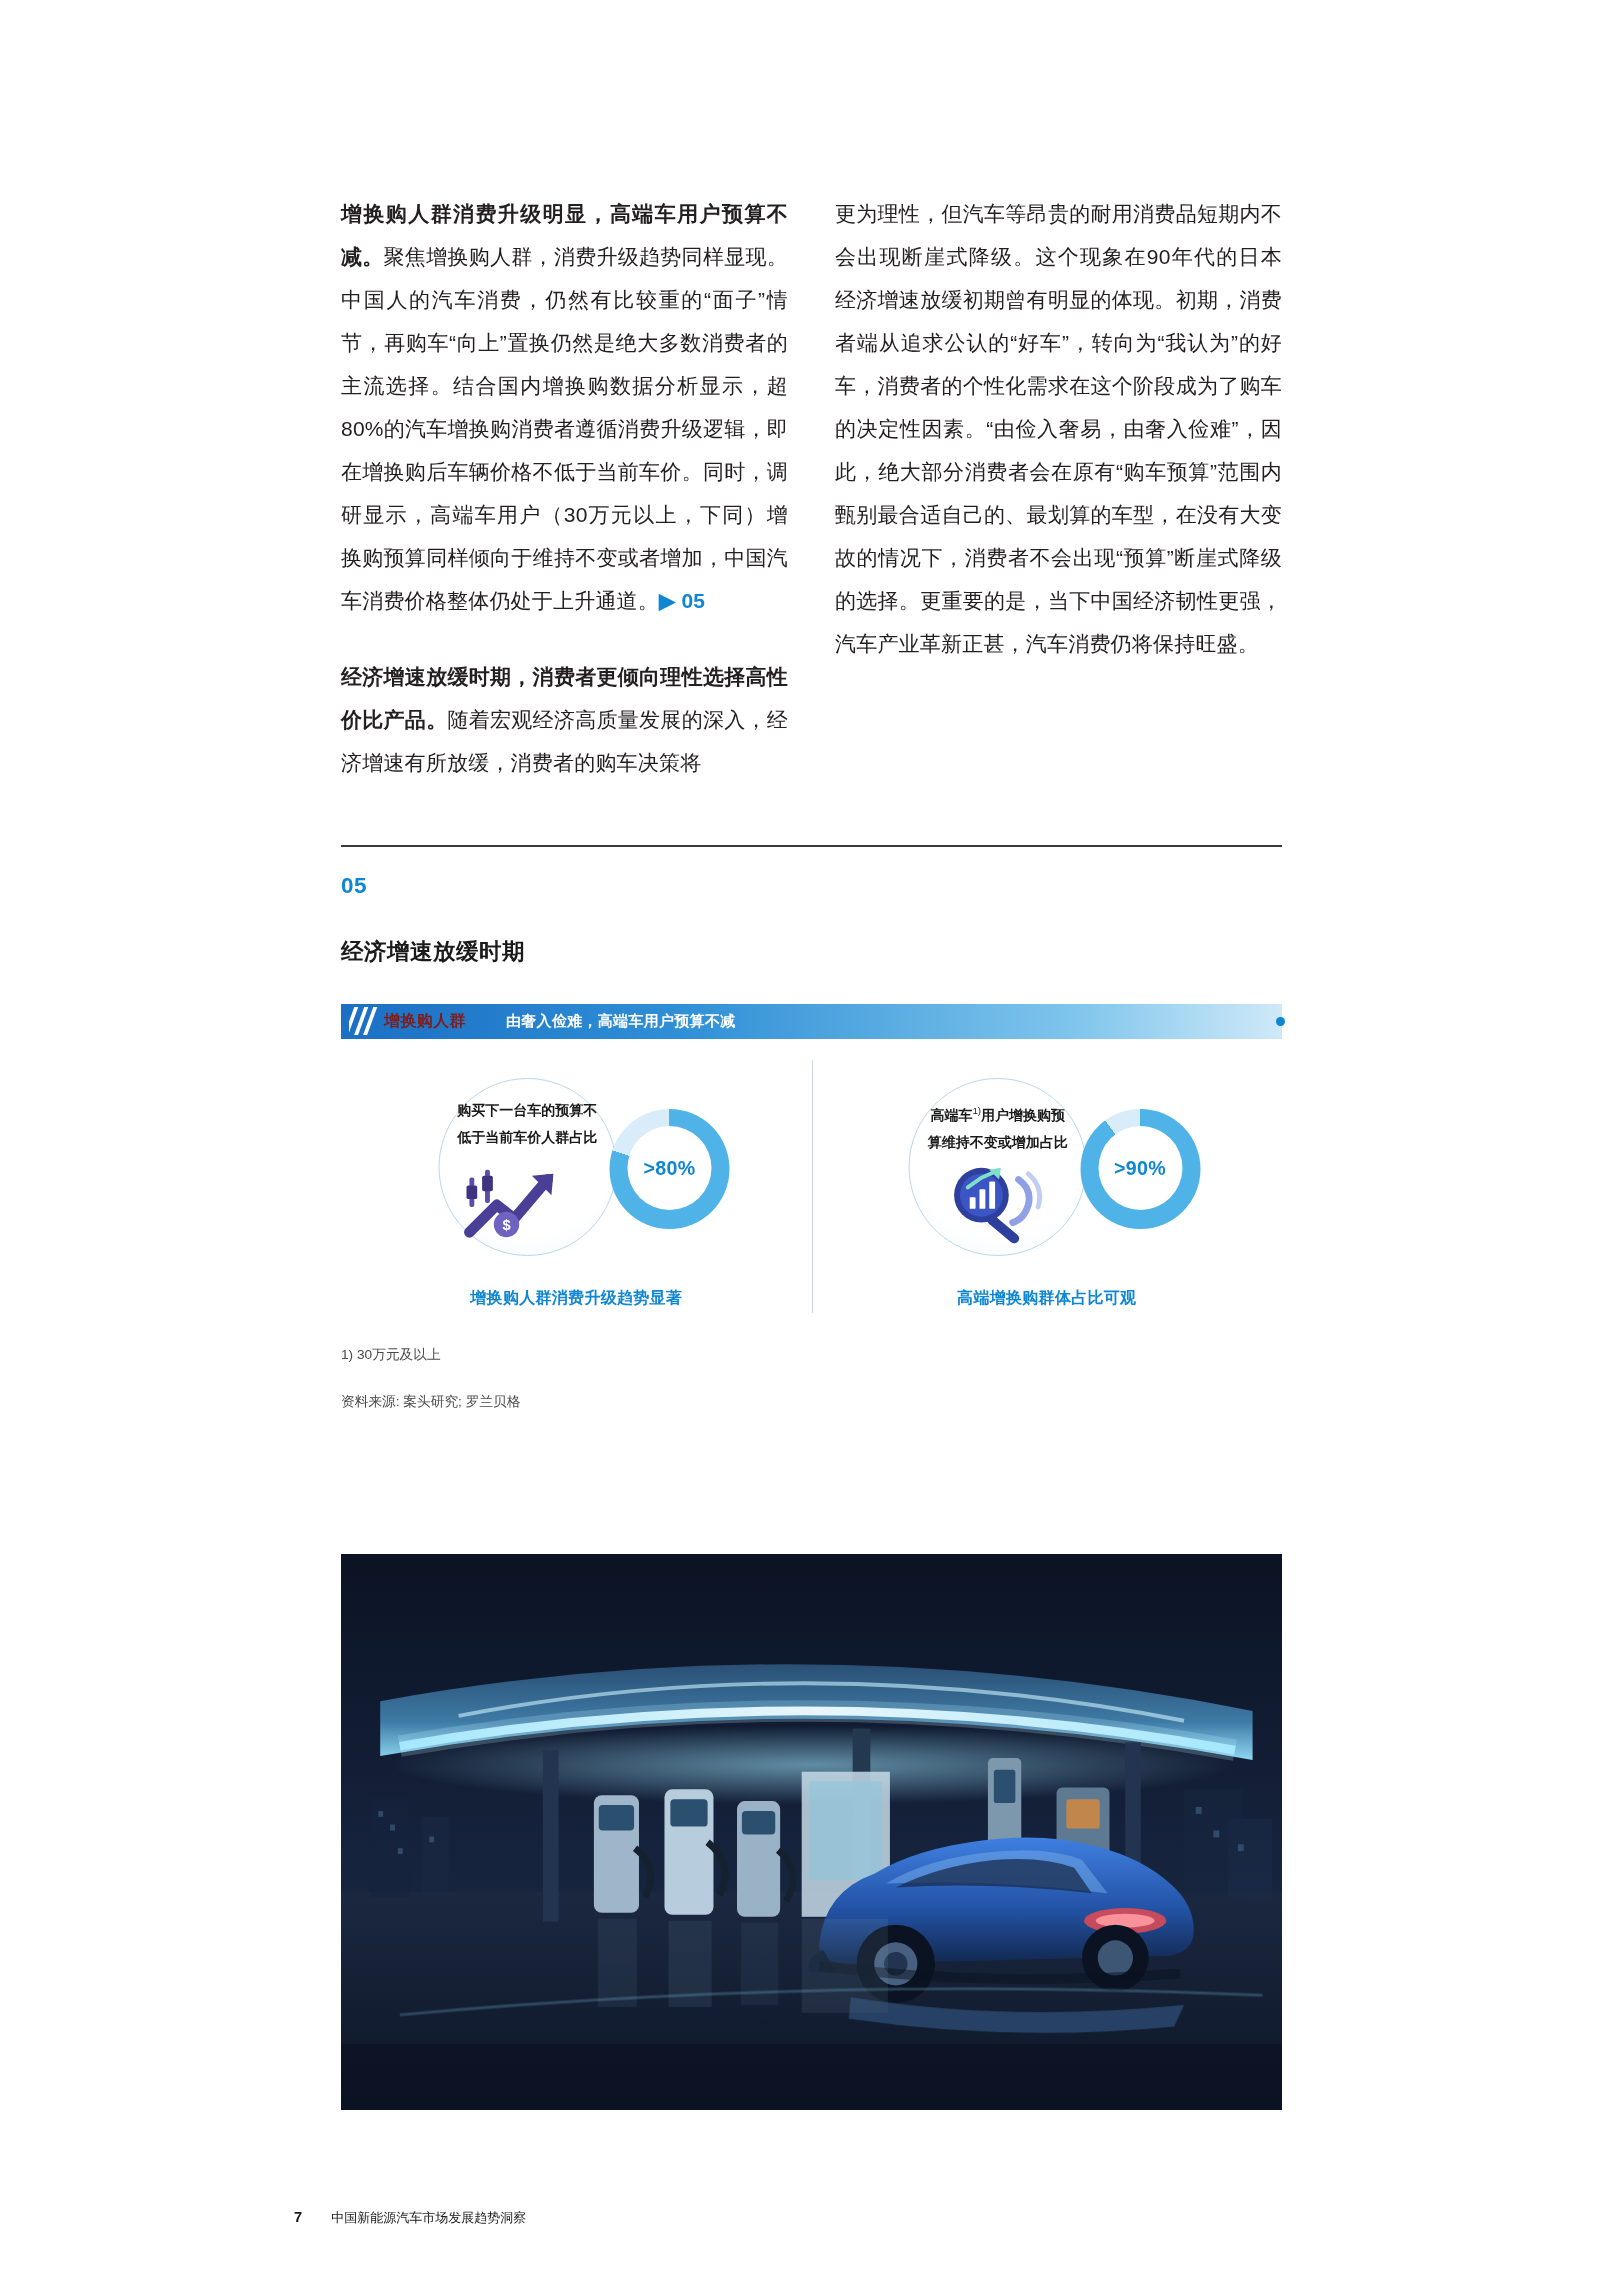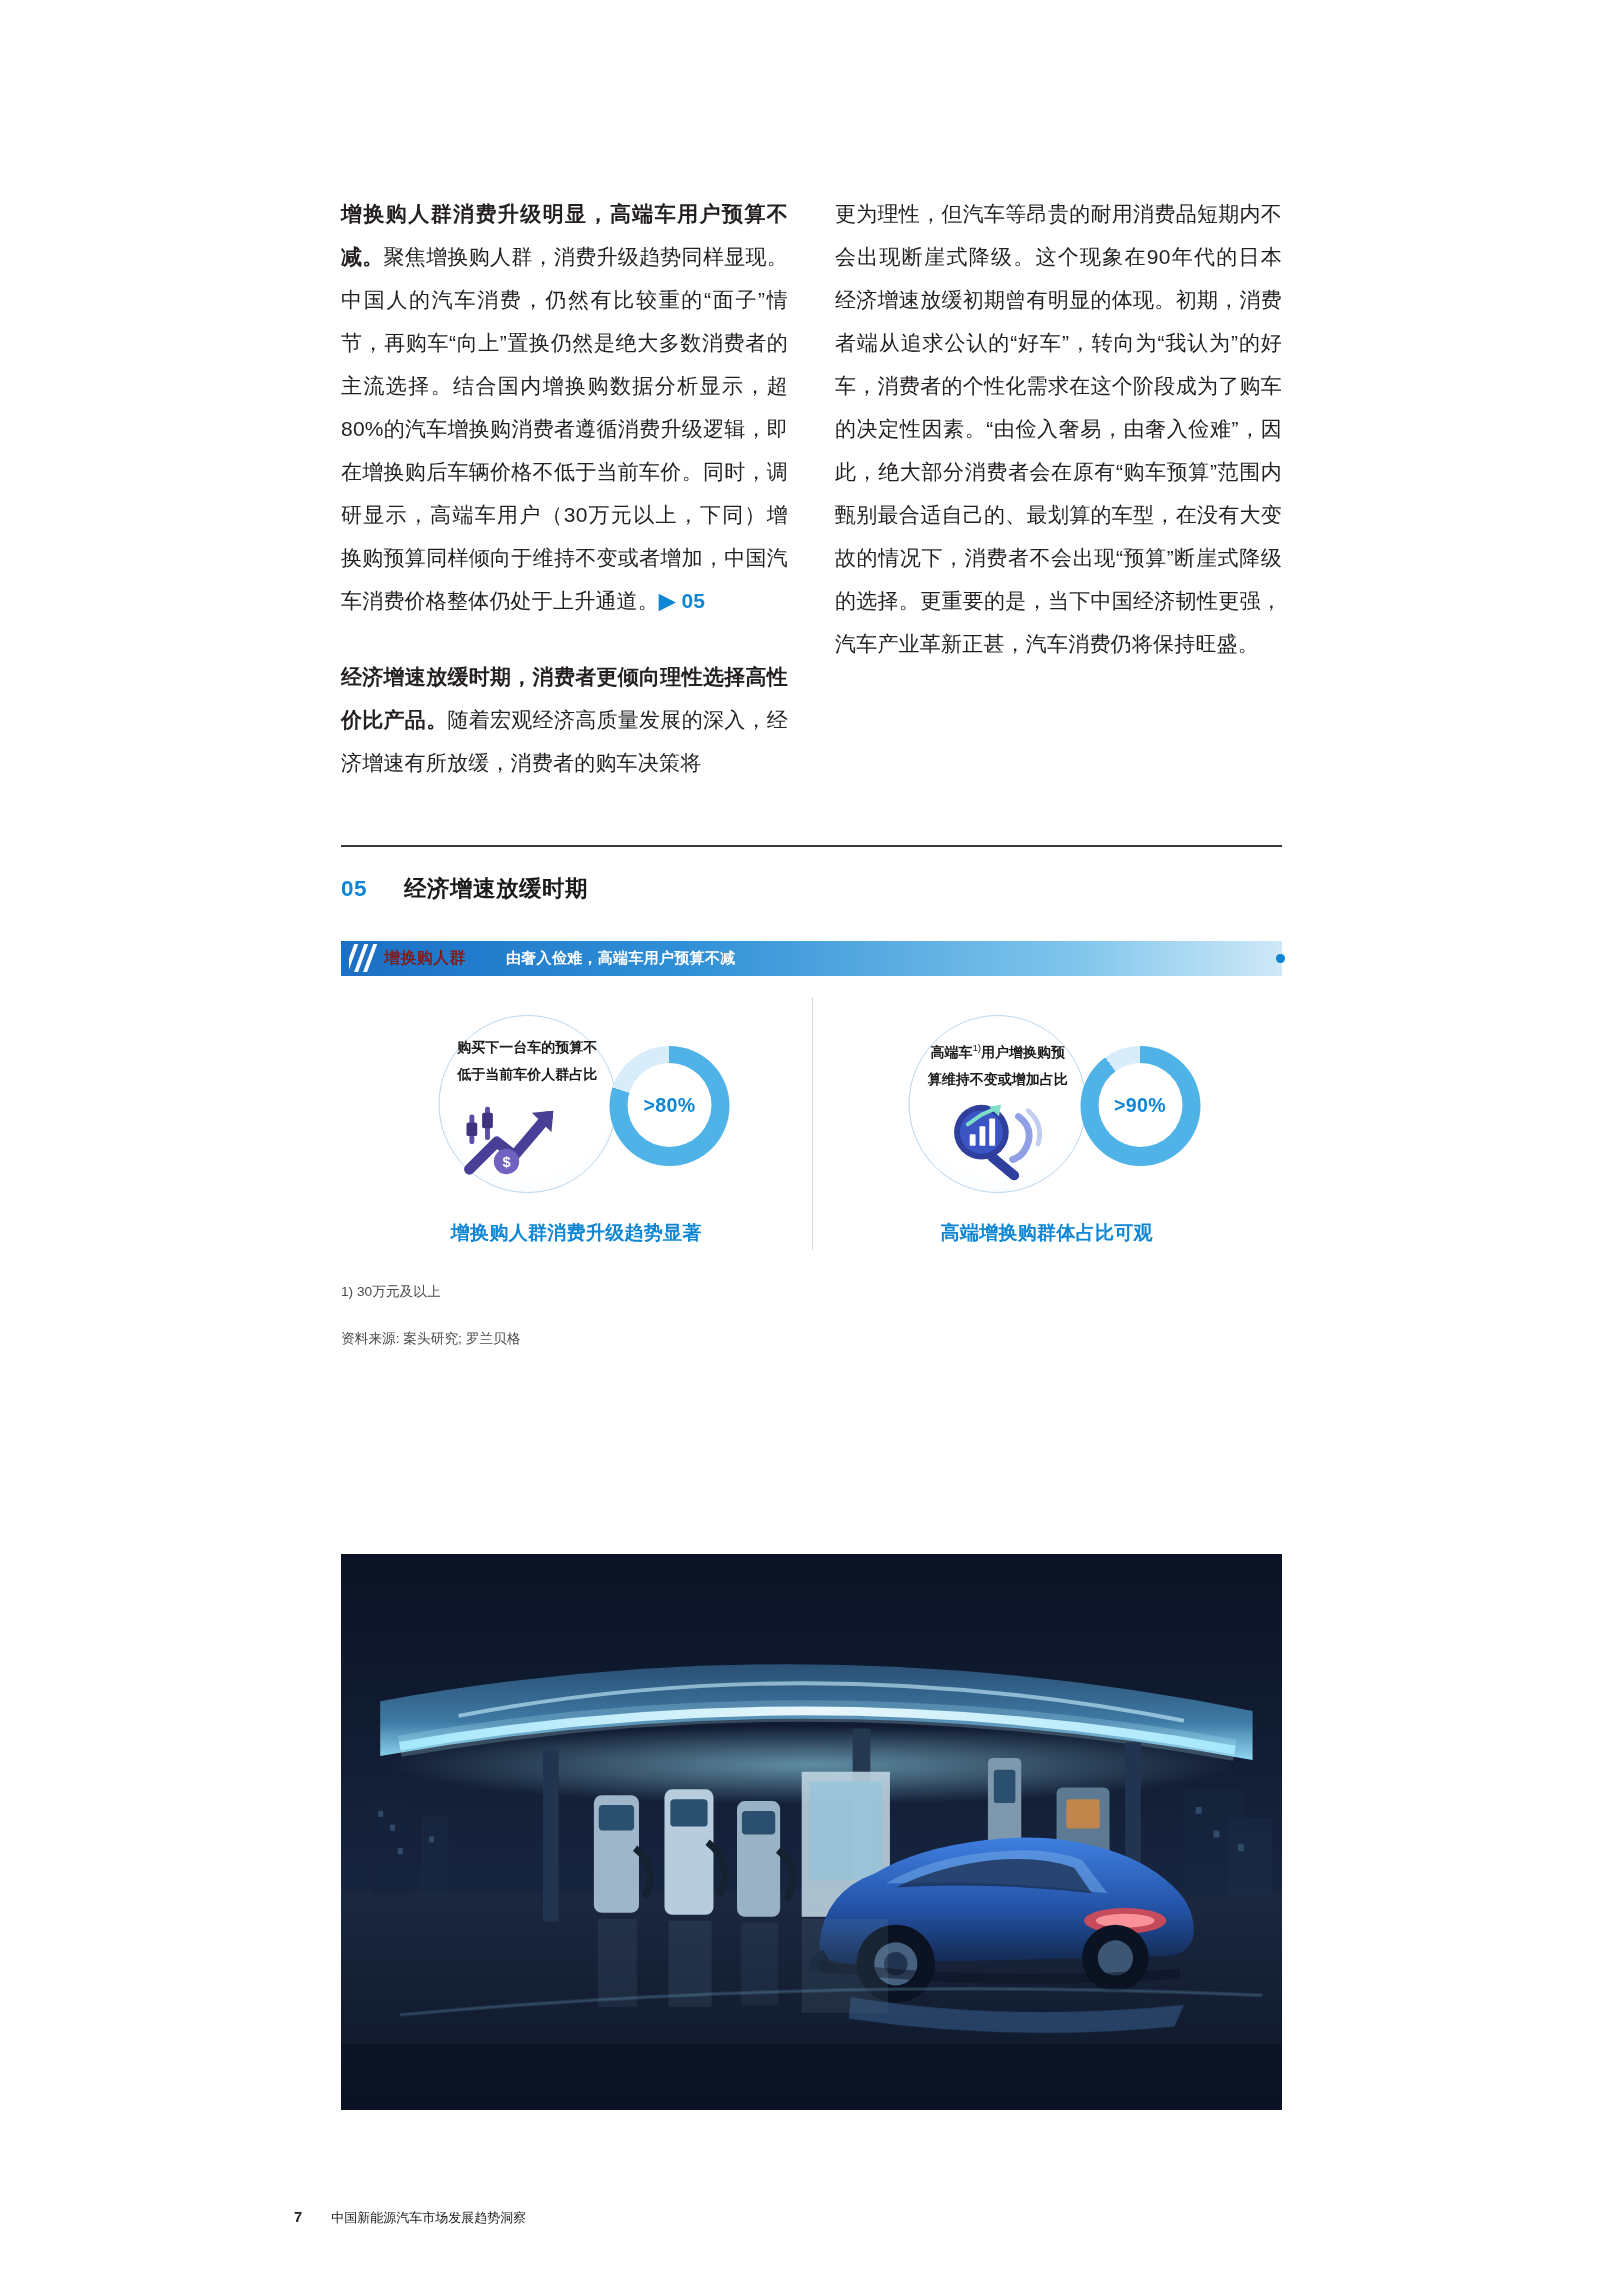--- a/index.html
+++ b/index.html
@@ -57,20 +57,21 @@
   .exhibit-rule {
     width: 100%;
     height: 2px;
     background: #3a3a3a;
   }
   .exhibit-head {
     display: flex;
     align-items: baseline;
     gap: 37px;
     margin-top: 25.5px;
+    flex-direction: column;
   }
   .exhibit-num {
     color: #0e86d4;
     font-size: 22.5px;
     font-weight: bold;
     letter-spacing: 0.5px;
   }
   .exhibit-title {
     font-size: 22.5px;
     font-weight: bold;
@@ -205,21 +206,21 @@
     color: #0e86d4;
     letter-spacing: 0.3px;
   }
 
   .panel-caption {
     position: absolute;
     left: 0; bottom: 33px;
     width: 100%;
     text-align: center;
     color: #0e86d4;
-    font-size: 19px;
+    font-size: 16px;
     font-weight: bold;
     letter-spacing: 0.3px;
     font-family: Liberation Serif, serif;
   }
 
   .footnote {
     margin-top: 3.9px;
     font-size: 13.7px;
     color: #4a4a4a;
   }

